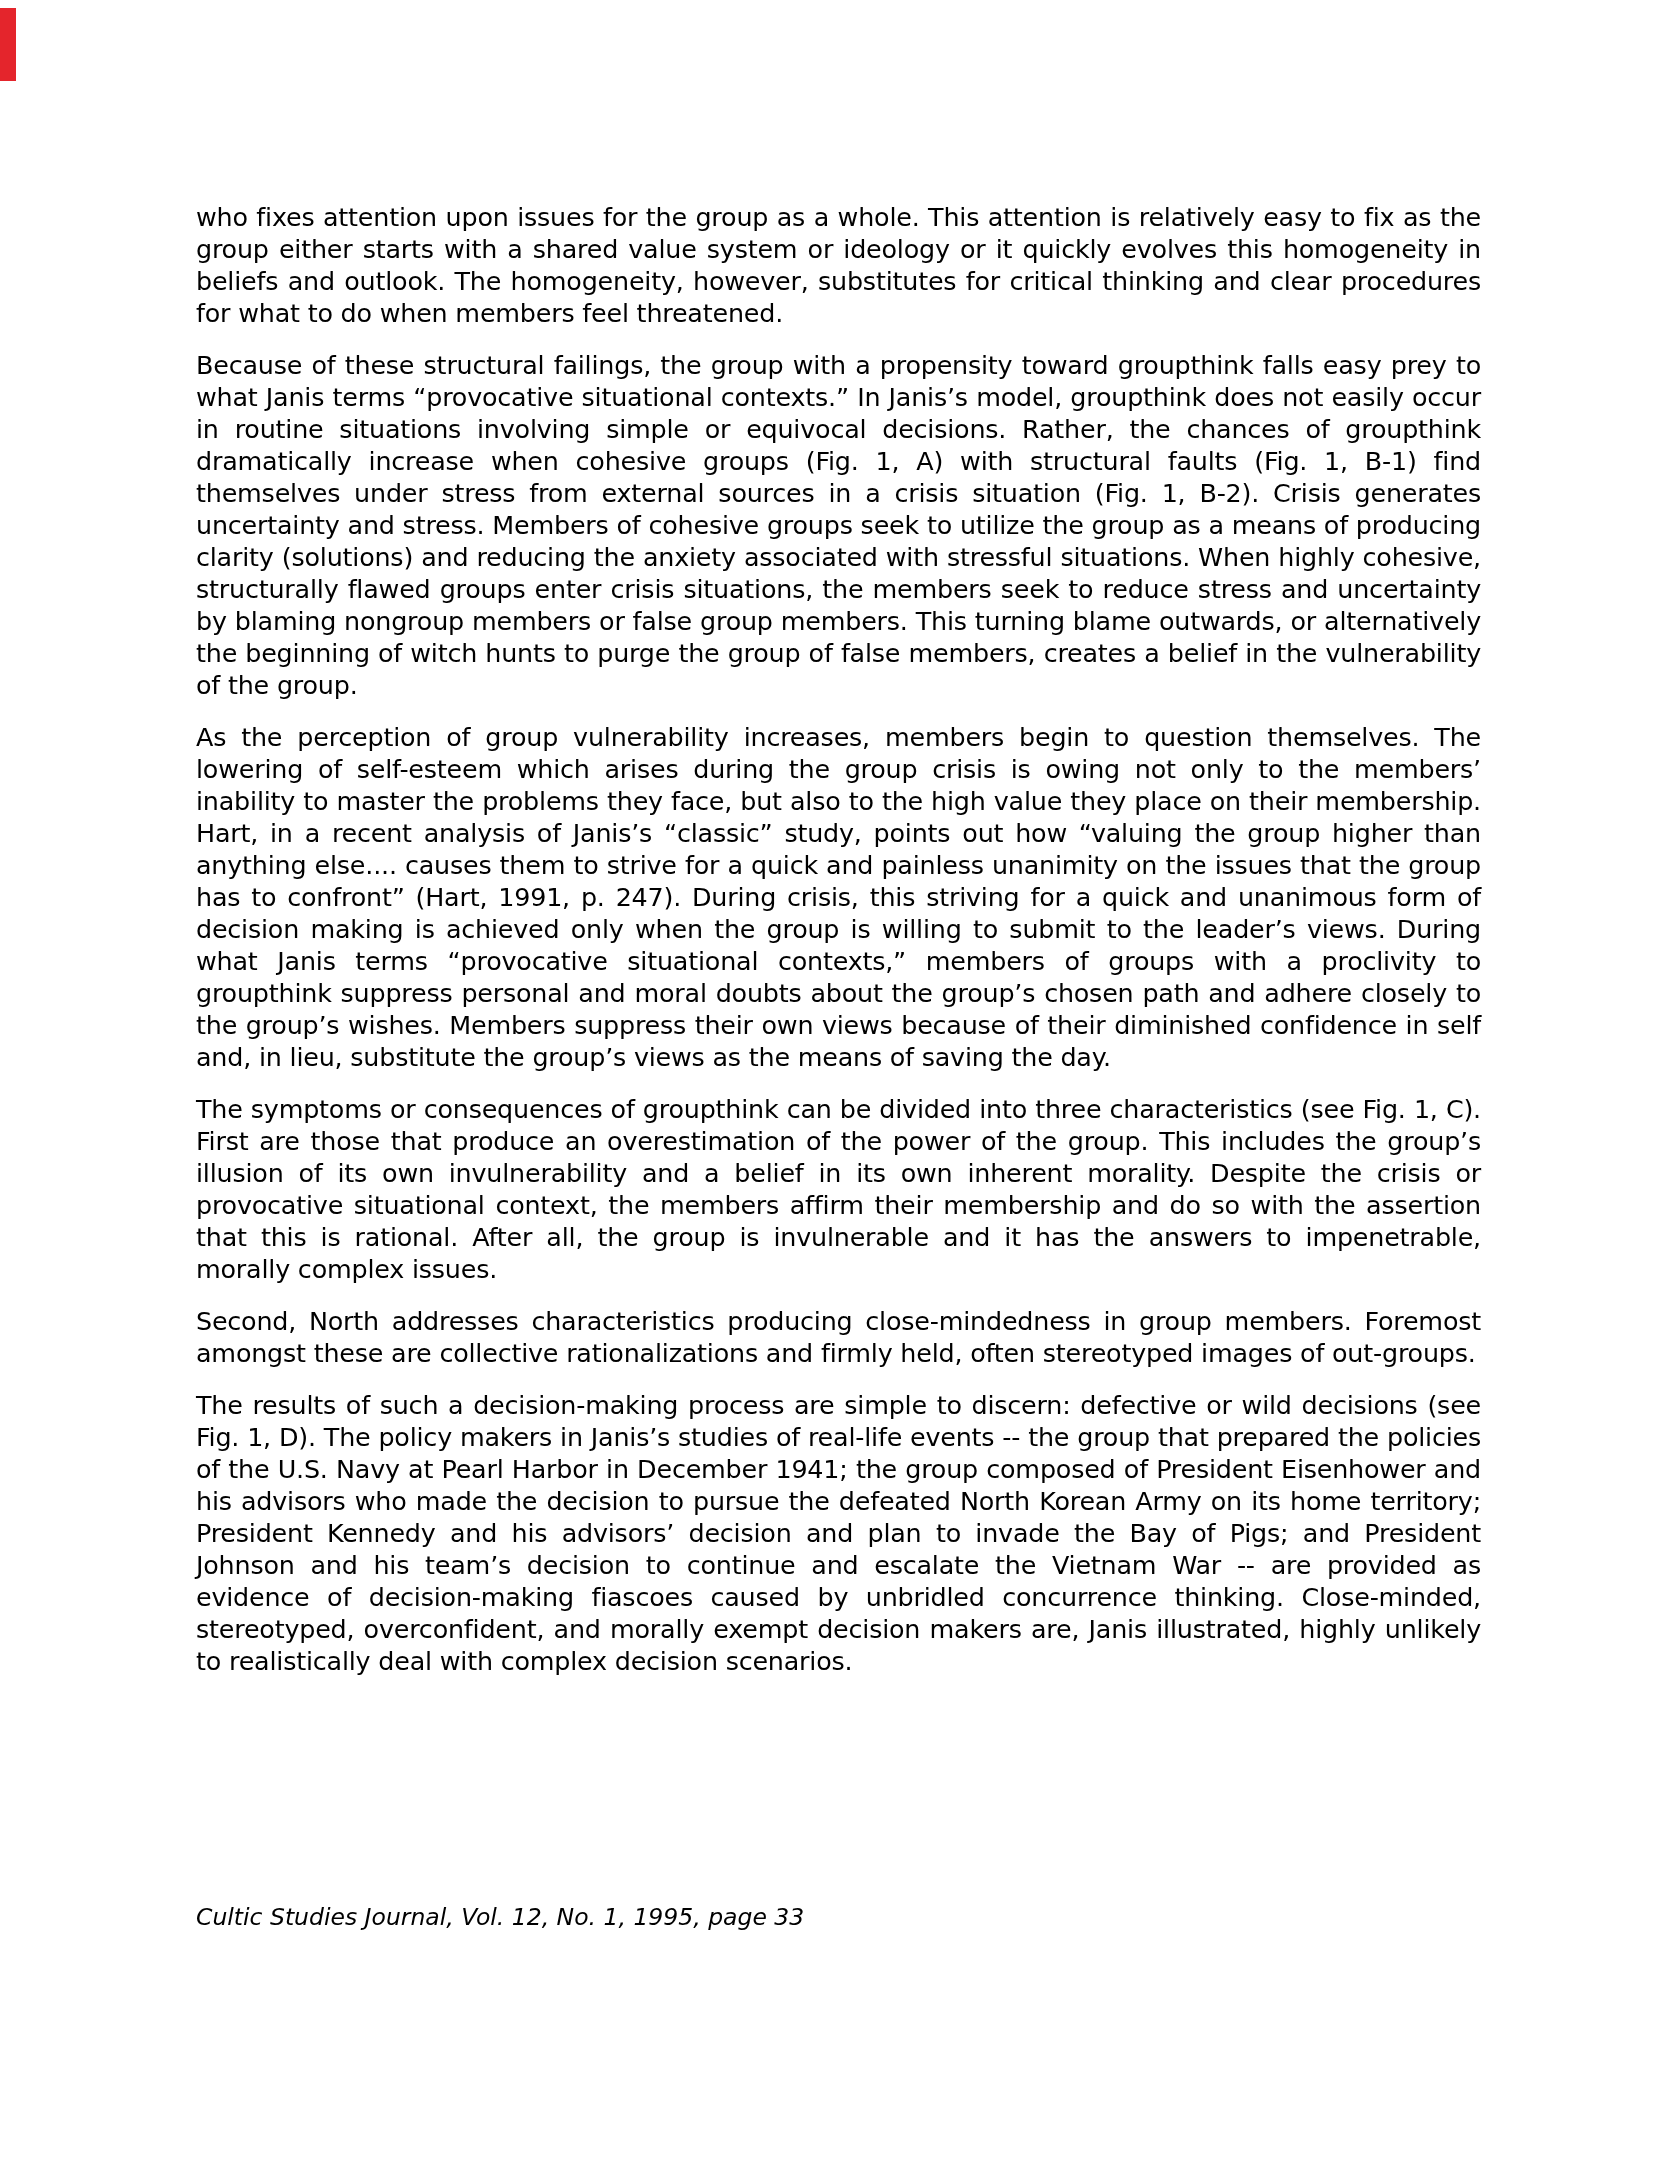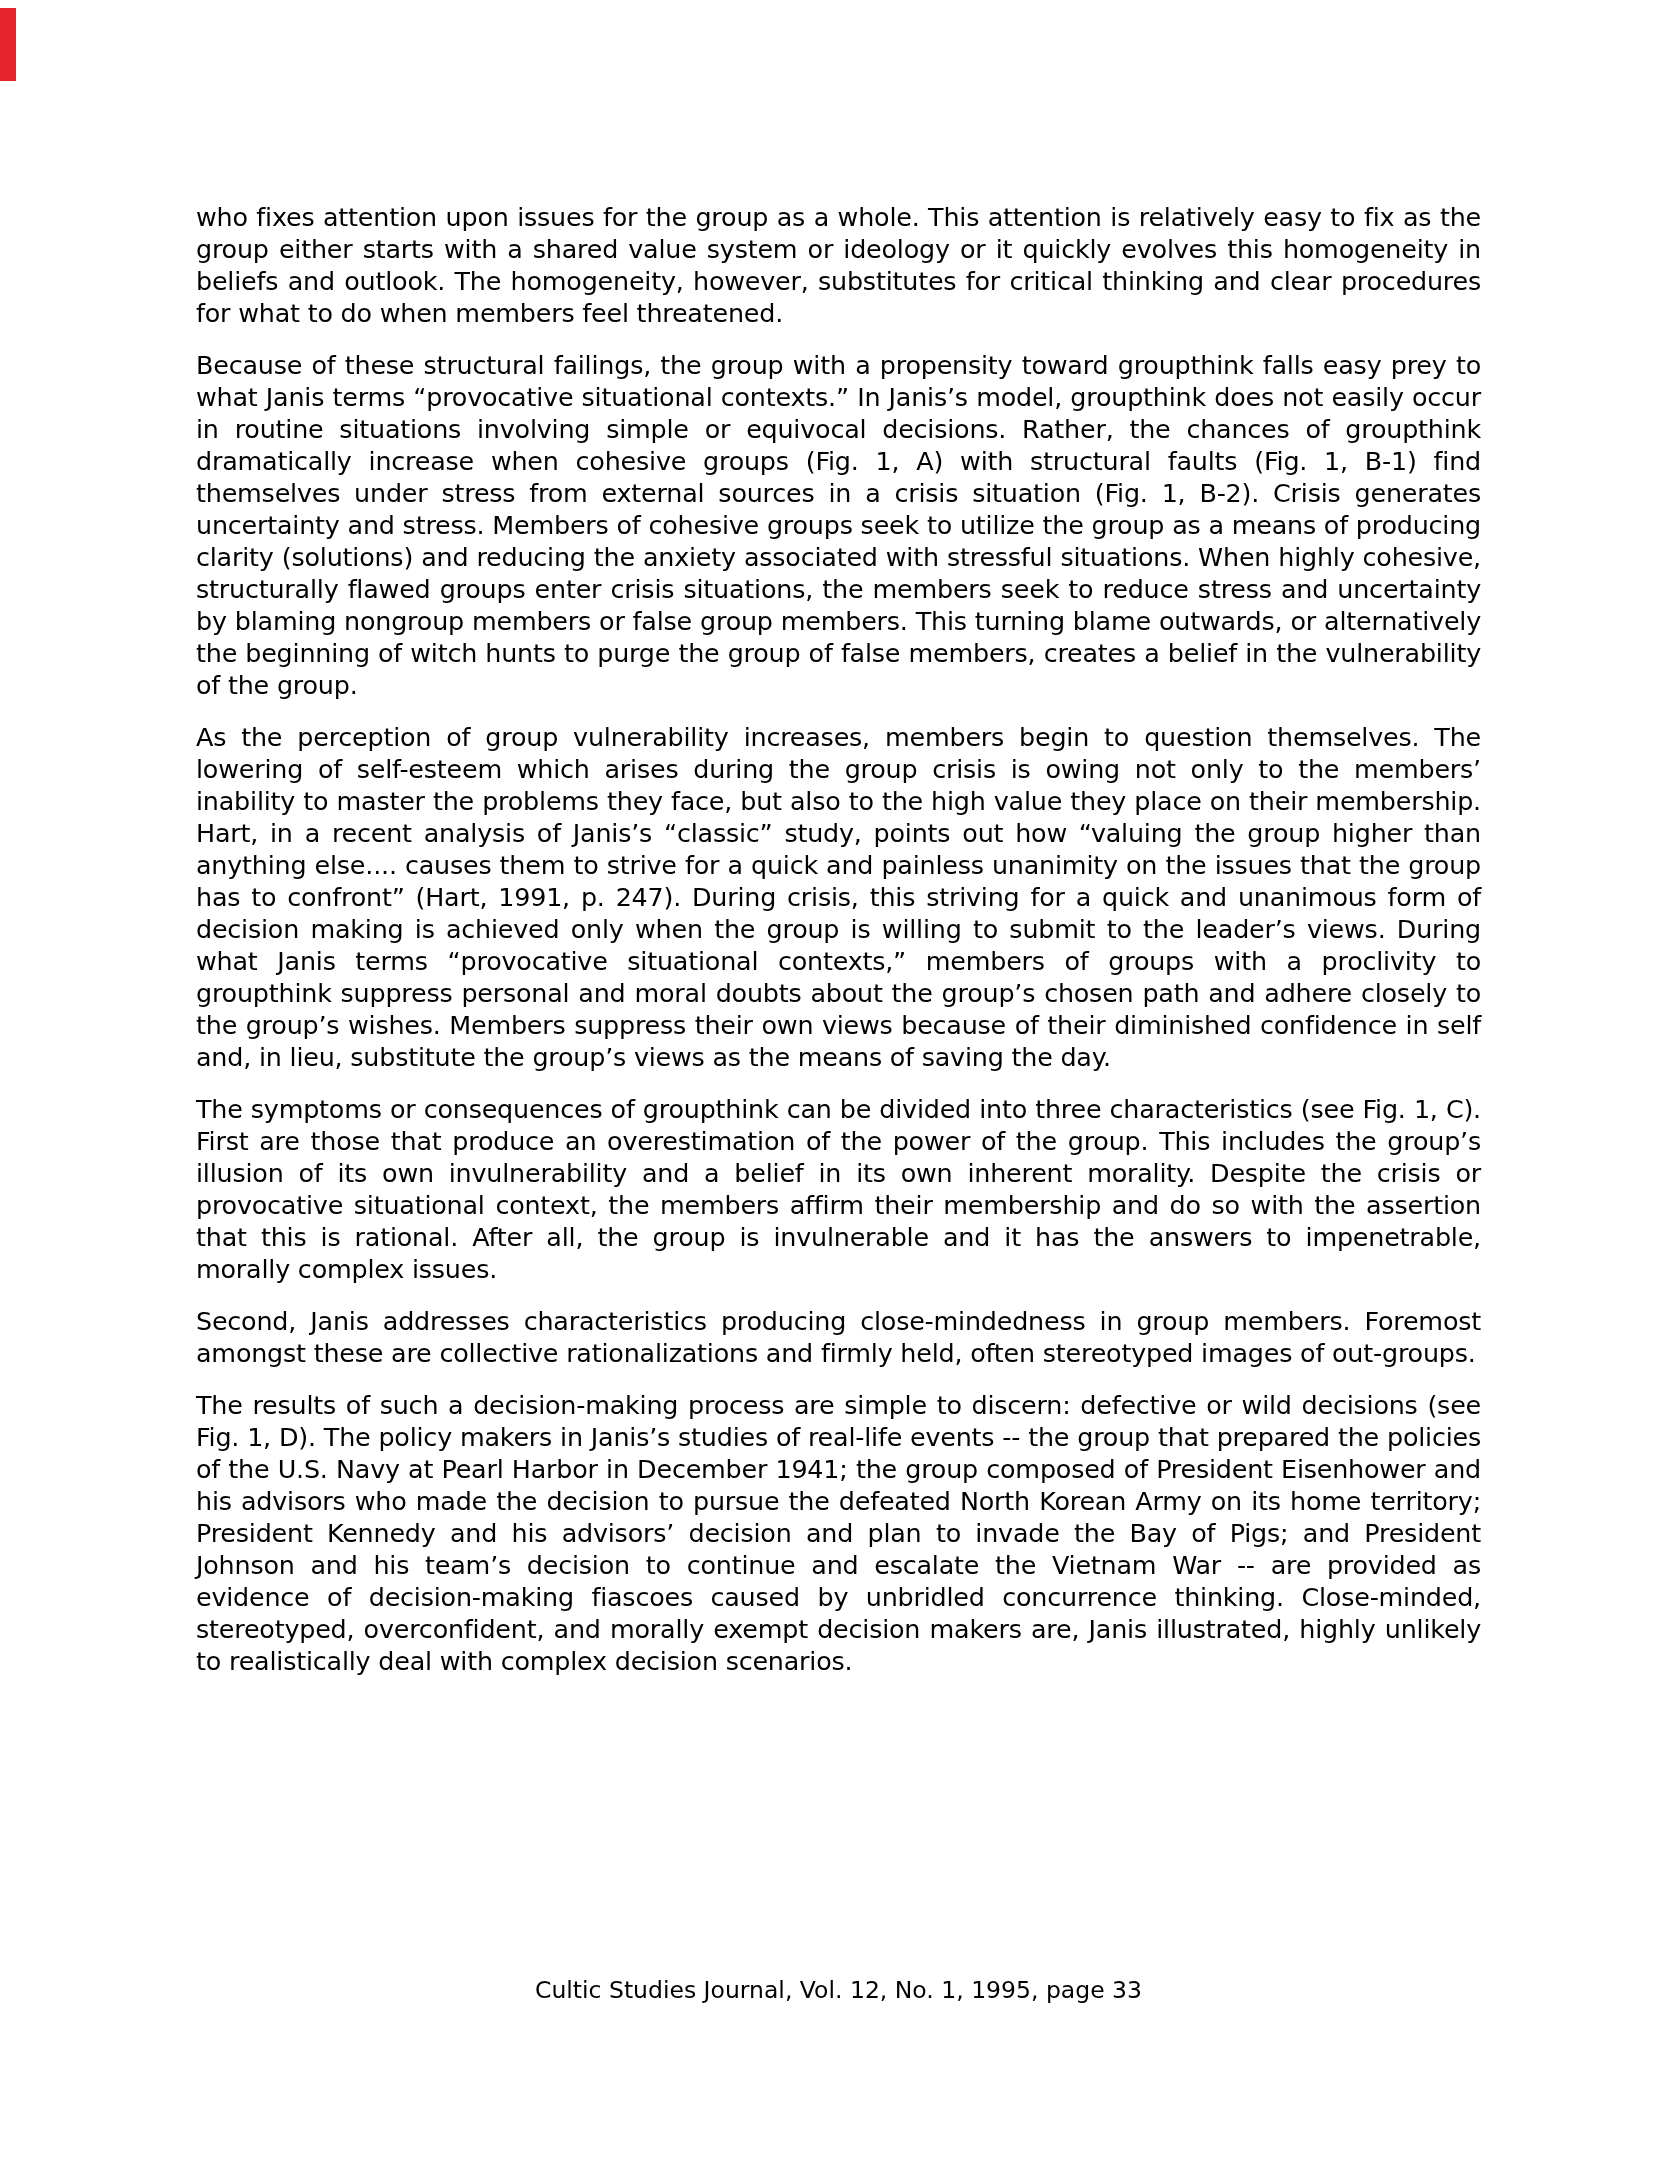--- a/index.html
+++ b/index.html
@@ -36,39 +36,39 @@
     text-align: justify;
     text-justify: inter-word;
     letter-spacing: -0.2px;
   }
   .para:last-child {
     margin-bottom: 4px;
   }
   .footer {
     position: absolute;
     left: 196px;
-    top: 1975px;
+    top: 1902px;
     width: 1285px;
-    text-align: center;
+    font-style: italic;
     font-size: 23.5px;
     line-height: 30px;
   }
 </style>
 </head>
 <body>
 
 <div class="page">
 
   <div class="red-stripe" style="background: rgb(228, 37, 44);"></div>
 
   <main class="content">
     <p class="para">who fixes attention upon issues for the group as a whole. This attention is relatively easy to fix as the group either starts with a shared value system or ideology or it quickly evolves this homogeneity in beliefs and outlook. The homogeneity, however, substitutes for critical thinking and clear procedures for what to do when members feel threatened.</p>
     <p class="para">Because of these structural failings, the group with a propensity toward groupthink falls easy prey to what Janis terms “provocative situational contexts.” In Janis’s model, groupthink does not easily occur in routine situations involving simple or equivocal decisions. Rather, the chances of groupthink dramatically increase when cohesive groups (Fig. 1, A) with structural faults (Fig. 1, B-1) find themselves under stress from external sources in a crisis situation (Fig. 1, B-2). Crisis generates uncertainty and stress. Members of cohesive groups seek to utilize the group as a means of producing clarity (solutions) and reducing the anxiety associated with stressful situations. When highly cohesive, structurally flawed groups enter crisis situations, the members seek to reduce stress and uncertainty by blaming nongroup members or false group members. This turning blame outwards, or alternatively the beginning of witch hunts to purge the group of false members, creates a belief in the vulnerability of the group.</p>
     <p class="para">As the perception of group vulnerability increases, members begin to question themselves. The lowering of self-esteem which arises during the group crisis is owing not only to the members’ inability to master the problems they face, but also to the high value they place on their membership. Hart, in a recent analysis of Janis’s “classic” study, points out how “valuing the group higher than anything else.... causes them to strive for a quick and painless unanimity on the issues that the group has to confront” (Hart, 1991, p. 247). During crisis, this striving for a quick and unanimous form of decision making is achieved only when the group is willing to submit to the leader’s views. During what Janis terms “provocative situational contexts,” members of groups with a proclivity to groupthink suppress personal and moral doubts about the group’s chosen path and adhere closely to the group’s wishes. Members suppress their own views because of their diminished confidence in self and, in lieu, substitute the group’s views as the means of saving the day.</p>
     <p class="para">The symptoms or consequences of groupthink can be divided into three characteristics (see Fig. 1, C). First are those that produce an overestimation of the power of the group. This includes the group’s illusion of its own invulnerability and a belief in its own inherent morality. Despite the crisis or provocative situational context, the members affirm their membership and do so with the assertion that this is rational. After all, the group is invulnerable and it has the answers to impenetrable, morally complex issues.</p>
-    <p class="para">Second, Janis addresses characteristics producing close-mindedness in group members. Foremost amongst these are collective rationalizations and firmly held, often stereotyped images of out-groups.</p>
+    <p class="para">Second, North addresses characteristics producing close-mindedness in group members. Foremost amongst these are collective rationalizations and firmly held, often stereotyped images of out-groups.</p>
     <p class="para">The results of such a decision-making process are simple to discern: defective or wild decisions (see Fig. 1, D). The policy makers in Janis’s studies of real-life events -- the group that prepared the policies of the U.S. Navy at Pearl Harbor in December 1941; the group composed of President Eisenhower and his advisors who made the decision to pursue the defeated North Korean Army on its home territory; President Kennedy and his advisors’ decision and plan to invade the Bay of Pigs; and President Johnson and his team’s decision to continue and escalate the Vietnam War -- are provided as evidence of decision-making fiascoes caused by unbridled concurrence thinking. Close-minded, stereotyped, overconfident, and morally exempt decision makers are, Janis illustrated, highly unlikely to realistically deal with complex decision scenarios.</p>
   </main>
 
   <div class="footer">Cultic Studies Journal, Vol. 12, No. 1, 1995, page 33</div>
 
 </div>
 
 
 </body></html>

